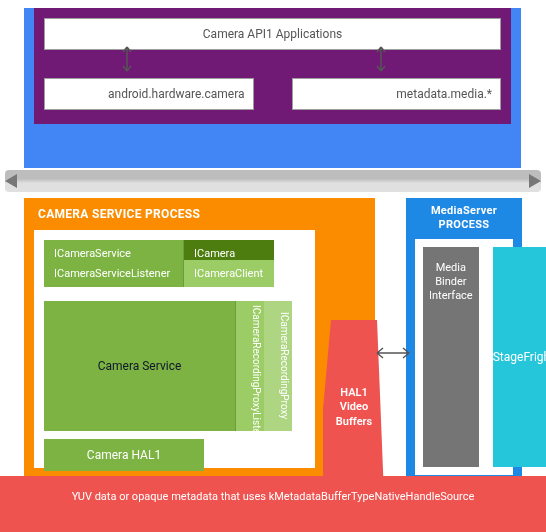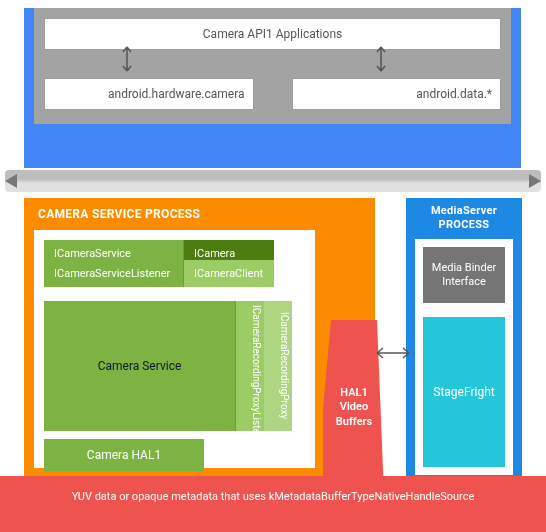--- a/index.html
+++ b/index.html
@@ -3,21 +3,21 @@
 <meta charset="utf-8">
 <style>
   * { box-sizing: border-box; margin: 0; padding: 0; }
   body { font-family: -apple-system, "Segoe UI", Roboto, Arial, sans-serif; background: #fff; width: 546px; height: 532px; position: relative; overflow: hidden; }
   
   .wrap { position: relative; width: 546px; height: 532px; }
   
   
   .app-proc { position: absolute; left: 24px; top: 8px; width: 497px; height: 160px; background: #4285F4; padding: 0; }
   .app-proc-title { color: #fff; font-weight: 700; font-size: 13px; text-align: center; padding: 8px 0 10px; letter-spacing: 0.3px; }
-  .app-inner { background: #a3a3a3; margin: 0 10px 10px; padding: 10px; height: 116px; position: relative; }
+  .app-inner { background: #701a75; margin: 0 10px 10px; padding: 10px; height: 116px; position: relative; }
   .api-apps { border: 1px solid #9e9e9e; background: #fff; text-align: center; font-size: 12px; padding: 8px; width: 100%; color: #555; }
   .lower-boxes { display: flex; justify-content: space-between; margin-top: 28px; gap: 38px; }
   .lower-box { border: 1px solid #9e9e9e; background: #fff; text-align: right; font-size: 12px; padding: 8px; flex: 1; color: #555; }
   
   
   .varrow { position: absolute; width: 14px; height: 28px; pointer-events: none; }
   .varrow svg { width: 100%; height: 100%; }
   
   
   .hbar { position: absolute; left: 5px; right: 5px; height: 22px; top: 170px; background: linear-gradient(to bottom, #bdbdbd 40%, #e0e0e0 60%); border-radius: 4px; }
@@ -38,21 +38,21 @@
   .midblock { display: flex; height: 130px; margin-top: 6px; }
   .camservice { width: 192px; background: #7CB342; color: #0f172a; font-size: 12px; display: flex; align-items: center; justify-content: center; border-right: 1px solid #689F38; }
   .vtxt { width: 28px; background: #9CCC65; color: #fff; font-size: 10px; writing-mode: vertical-rl; text-align: center; padding: 4px 2px; }
   .vtxt.light { background: #AED581; }
   
   .hal1 { width: 160px; background: #7CB342; color: #fff; font-size: 12px; text-align: center; padding: 9px; margin-top: 0; }
   
   
   .msp { position: absolute; left: 406px; top: 198px; width: 116px; height: 282px; background: #1E88E5; }
   .msp-title { color: #fff; font-weight: 700; font-size: 11px; text-align: center; padding: 6px 4px 7px; line-height: 1.25; letter-spacing: 0.3px; }
-  .msp-inner { background: #fff; margin: 0 9px 9px; padding: 8px; height: 236px; display: flex; flex-direction: column; gap: 14px; }
+  .msp-inner { background: #fff; margin: 0 9px 9px; padding: 8px; height: 236px; display: flex; flex-direction: row; gap: 14px; }
   .mbinder { background: #757575; color: #fff; font-size: 11px; text-align: center; padding: 14px 6px; line-height: 1.3; }
   .sfright { background: #26C6DA; color: #fff; font-size: 12px; text-align: center; flex: 1; display: flex; align-items: center; justify-content: center; }
   
   
   .halvid { position: absolute; left: 323px; top: 320px; width: 62px; height: 200px; }
   .halvid svg { width: 100%; height: 100%; }
   .halvid-text { position: absolute; left: 325px; top: 386px; width: 58px; font-size: 11px; font-weight: 600; color: #fff; text-align: center; line-height: 1.3; }
   
   
   .footer { position: absolute; left: 0; bottom: 0; width: 546px; height: 56px; background: #EF5350; color: #fff; font-size: 11px; text-align: center; padding: 13px 30px; line-height: 1.4; }
@@ -76,21 +76,21 @@
           </svg>
       </div>
       <div class="varrow" style="left:340px; top:37px;">
         <svg viewBox="0 0 14 28">
             <path d="M7 2 L7 26 M7 2 L3 7 M7 2 L11 7 M7 26 L3 21 M7 26 L11 21" stroke="#555" stroke-width="1.5" fill="none"></path>
           </svg>
       </div>
 
       <div class="lower-boxes">
         <div class="lower-box">android.hardware.camera</div>
-        <div class="lower-box">android.data.*</div>
+        <div class="lower-box">metadata.media.*</div>
       </div>
     </div>
   </div>
 
   <div class="hbar">
     <svg viewBox="0 0 536 26" preserveAspectRatio="none">
       <path d="M6 13 L530 13" stroke="#666" stroke-width="0"></path>
       <polygon points="0,13 12,6 12,20" fill="#777"></polygon>
       <polygon points="536,13 524,6 524,20" fill="#777"></polygon>
     </svg>

